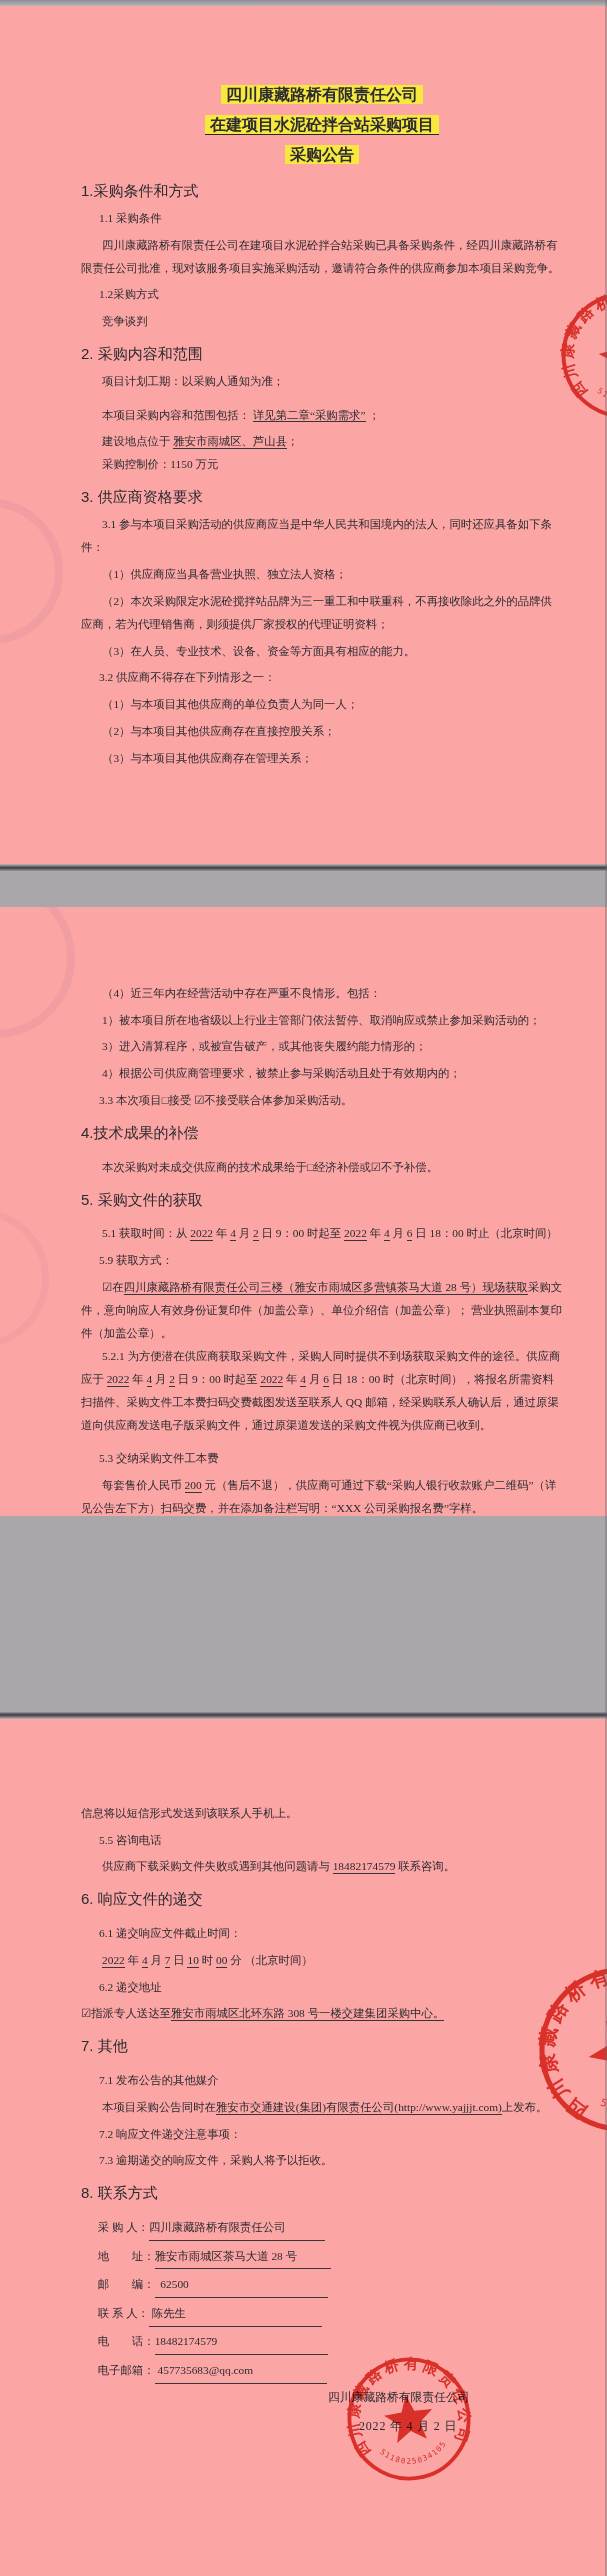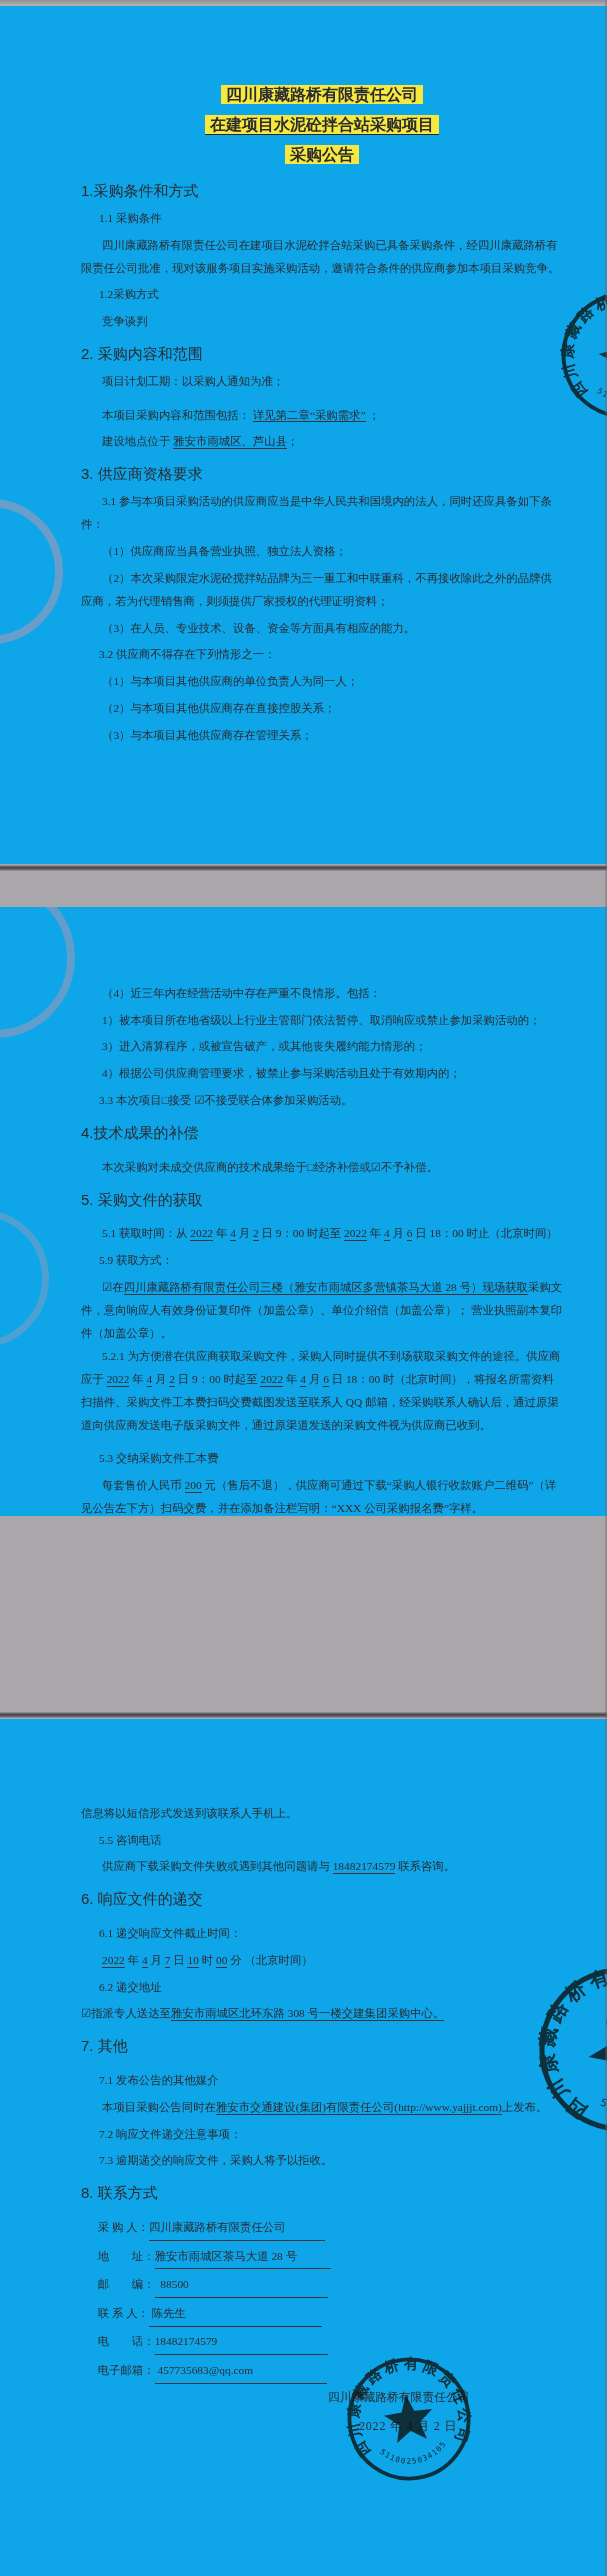--- a/index.html
+++ b/index.html
@@ -6,21 +6,21 @@
   body{width:607px;height:2576px;position:relative;overflow:hidden;
        background:#aaa7ab;font-family:"Liberation Serif","DejaVu Serif",serif;}
   #doc{position:absolute;inset:0;}
   .topband{position:absolute;left:0;top:0;width:607px;height:6px;
        background:linear-gradient(180deg,#908d92,#b7b3b7);}
   .sep{position:absolute;left:0;width:607px;height:7.6px;z-index:4;
        background:linear-gradient(180deg,#beb9bd,#45434a 45%,#5d5a60 62%,#beb9bd);}
   #sep1{top:864px;} #sep2{top:1711px;}
   .edge-right{position:absolute;top:0;right:0;width:2.3px;height:2576px;
        background:rgba(104,99,106,.38);z-index:6;}
-  .page{position:absolute;left:0;width:607px;background:#0ea5e9;overflow:hidden;z-index:2;}
+  .page{position:absolute;left:0;width:607px;background:#fca5a5;overflow:hidden;z-index:2;}
   #page1{top:6px;height:859px;} #page2{top:907px;height:609px;} #page3{top:1718px;height:858px;}
   .content{position:relative;padding-right:44px;padding-left:81px;box-sizing:border-box;
        color:#2b2b30;z-index:2;}
   #page1-content{padding-top:74px;} #page2-content{padding-top:71px;} #page3-content{padding-top:80px;}
   .blk{margin:3.8px 0 0;line-height:23px;font-size:11.4px;}
   .t{text-align:center;line-height:30px;margin:0;font-weight:bold;font-size:16px;
      font-family:"Liberation Sans","DejaVu Sans",sans-serif;}
   .t .hl{background:#f6e83f;padding:0.8px 5.3px;}
   .h{font-size:15px;line-height:24px;font-weight:normal;margin-top:9px;
      font-family:"Liberation Sans","DejaVu Sans",sans-serif;}
@@ -57,20 +57,21 @@
         <div class="blk t"><span class="hl">采购公告</span></div>
         <div class="blk h"><span>1.采购条件和方式</span></div>
         <div class="blk sub"><span>1.1 采购条件</span></div>
         <div class="blk para"><span>四川康藏路桥有限责任公司在建项目水泥砼拌合站采购已具备采购条件，经四川康藏路桥有限责任公司批准，现对该服务项目实施采购活动，邀请符合条件的供应商参加本项目采购竞争。</span></div>
         <div class="blk sub"><span>1.2采购方式</span></div>
         <div class="blk para"><span>竞争谈判</span></div>
         <div class="blk h"><span>2. 采购内容和范围</span></div>
         <div class="blk para"><span>项目计划工期：以采购人通知为准；</span></div>
         <div class="blk para gap"><span>本项目采购内容和范围包括： </span><span class="u">详见第二章“采购需求”</span><span> ；</span></div>
         <div class="blk para"><span>建设地点位于 </span><span class="u">雅安市雨城区、芦山县</span><span>；</span></div>
+        <div class="blk para tight"><span>采购控制价：1150 万元</span></div>
         <div class="blk h"><span>3.  供应商资格要求</span></div>
         <div class="blk para"><span>3.1 参与本项目采购活动的供应商应当是中华人民共和国境内的法人，同时还应具备如下条件：</span></div>
         <div class="blk item"><span>（1）供应商应当具备营业执照、独立法人资格；</span></div>
         <div class="blk para"><span>（2）本次采购限定水泥砼搅拌站品牌为三一重工和中联重科，不再接收除此之外的品牌供应商，若为代理销售商，则须提供厂家授权的代理证明资料；</span></div>
         <div class="blk item"><span>（3）在人员、专业技术、设备、资金等方面具有相应的能力。</span></div>
         <div class="blk sub"><span>3.2 供应商不得存在下列情形之一：</span></div>
         <div class="blk item"><span>（1）与本项目其他供应商的单位负责人为同一人；</span></div>
         <div class="blk item"><span>（2）与本项目其他供应商存在直接控股关系；</span></div>
         <div class="blk item"><span>（3）与本项目其他供应商存在管理关系；</span></div>
       </div>
@@ -123,21 +124,21 @@
         <div class="blk sub"><span>6.2 递交地址</span></div>
         <div class="blk flush"><span>☑指派专人送达至</span><span class="u">雅安市雨城区北环东路 308 号一楼交建集团采购中心。</span></div>
         <div class="blk h"><span>7. 其他</span></div>
         <div class="blk sub gap"><span>7.1 发布公告的其他媒介</span></div>
         <div class="blk para"><span>本项目采购公告同时在</span><span class="u">雅安市交通建设(集团)有限责任公司(http://www.yajjjt.com)</span><span>上发布。</span></div>
         <div class="blk sub"><span>7.2 响应文件递交注意事项：</span></div>
         <div class="blk sub"><span>7.3 逾期递交的响应文件，采购人将予以拒收。</span></div>
         <div class="blk h"><span>8. 联系方式</span></div>
         <div class="blk field gap"><span>采 购 人：</span><span class="u val" style="min-width: 176px;">四川康藏路桥有限责任公司</span></div>
         <div class="blk field"><span>地　　址：</span><span class="u val" style="min-width: 176px;">雅安市雨城区茶马大道 28 号</span></div>
-        <div class="blk field"><span>邮　　编：</span><span class="u val" style="min-width: 173px;">  88500</span></div>
+        <div class="blk field"><span>邮　　编：</span><span class="u val" style="min-width: 173px;">  62500</span></div>
         <div class="blk field"><span>联 系 人：</span><span class="u val" style="min-width: 173px;"> 陈先生</span></div>
         <div class="blk field"><span>电　　话：</span><span class="u val" style="min-width: 173px;">18482174579</span></div>
         <div class="blk field"><span>电子邮箱：</span><span class="u val" style="min-width: 172px;"> 457735683@qq.com</span></div>
         <div class="blk sign"><span>四川康藏路桥有限责任公司</span></div>
         <div class="blk sign2"><span>2022 年 4 月 2 日</span></div>
       </div>
     <svg class="stamp" style="left:536px;top:246px;width:171px;height:171px;transform:rotate(-28deg);" viewBox="0 0 200 200">
       <circle cx="100" cy="100" r="93" fill="none" stroke="#d8372c" stroke-width="6"></circle>
       <polygon fill="#d8372c" points="100,62 110,88.2 138,89.6 116.2,107.3 123.5,134.4 100,119 76.5,134.4 83.8,107.3 62,89.6 90,88.2"></polygon>
       <defs>

